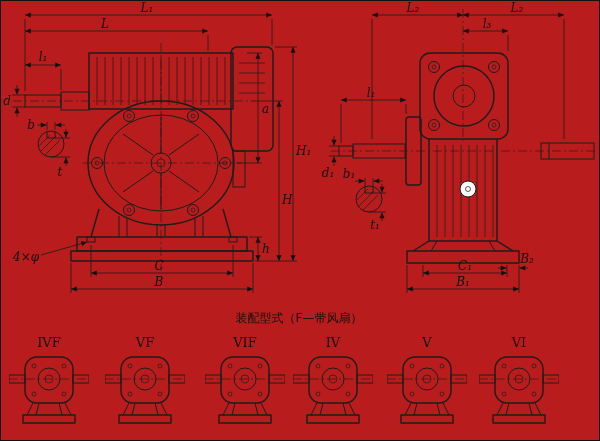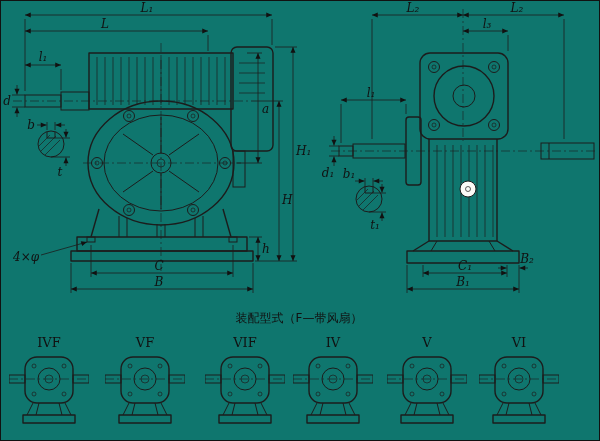--- a/index.html
+++ b/index.html
@@ -1,17 +1,17 @@
 <!DOCTYPE html>
 <html><head>
 <meta charset="utf-8">
 <style>
   html,body{margin:0;padding:0;background:#d8d8d8;}
   .page{
-    width:600px;height:441px;background:#0f766e;
+    width:600px;height:441px;background:#b91c1c;
     border:1.5px solid #111;box-sizing:border-box;
     position:relative;overflow:hidden;
     font-family:"DejaVu Sans","Liberation Sans",sans-serif;
   }
   svg{display:block;}
   .ol{fill:none;stroke:#1c1c1c;stroke-width:1.4;stroke-linejoin:round;}
   .med{fill:none;stroke:#1c1c1c;stroke-width:1;}
   .thin{fill:none;stroke:#1c1c1c;stroke-width:0.7;}
   .dimv{fill:none;stroke:#1c1c1c;stroke-width:0.8;}
   .cl{fill:none;stroke:#1c1c1c;stroke-width:0.6;stroke-dasharray:9 3 2 3;}

